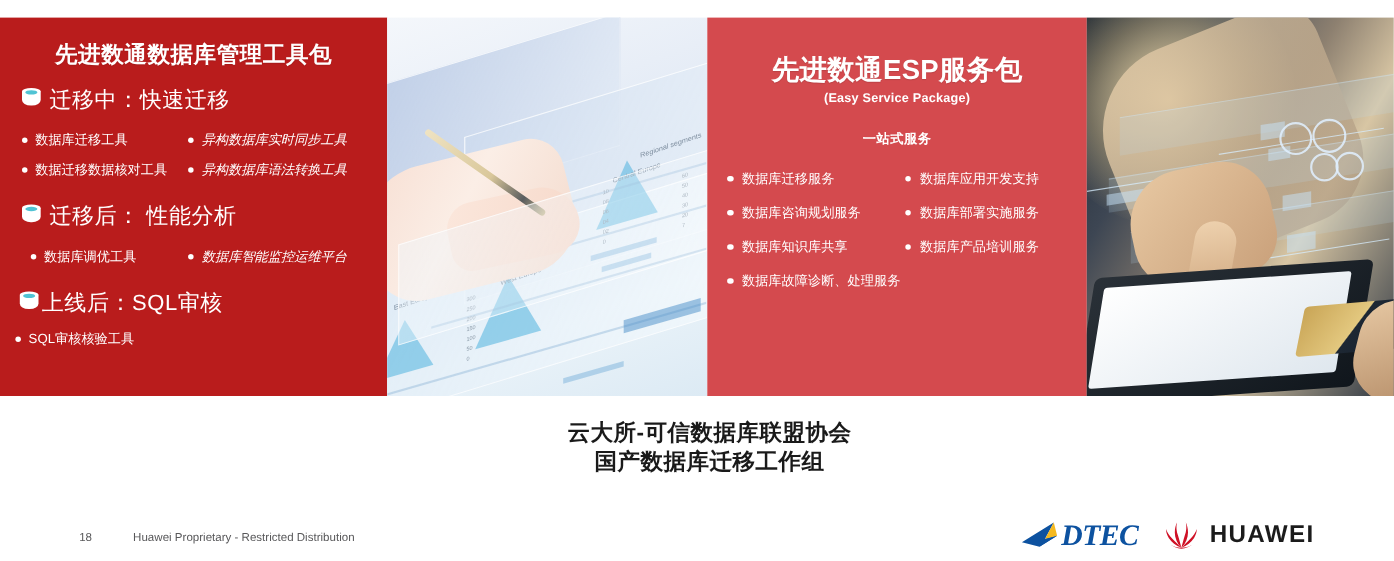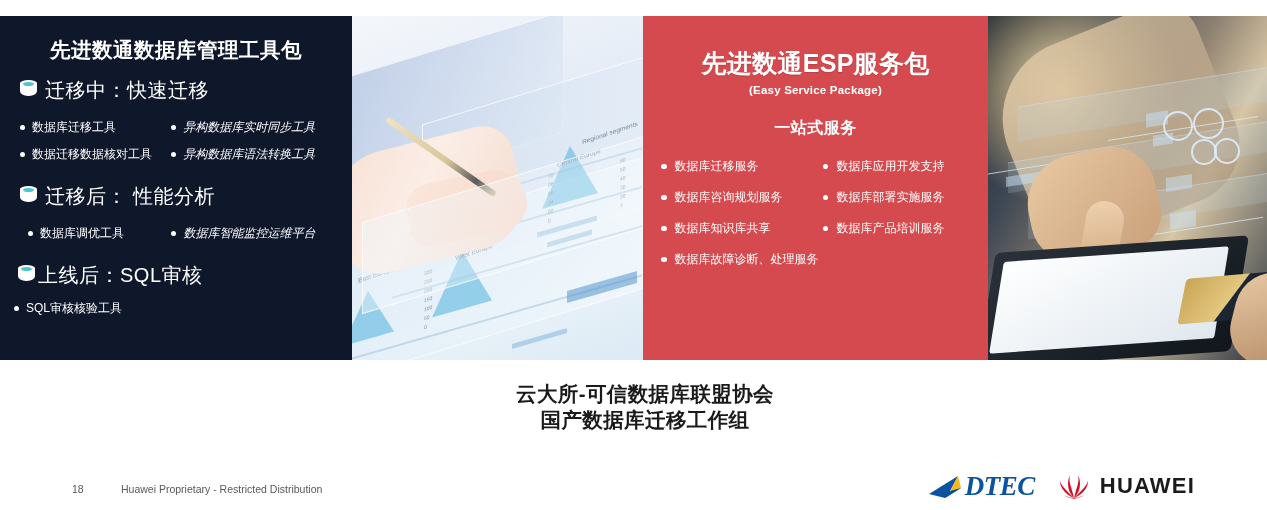--- a/index.html
+++ b/index.html
@@ -11,21 +11,21 @@
     overflow:hidden;
     position:relative;
   }
   .slide{position:absolute;left:0;top:0;width:1267px;height:510px;background:#fff;}
 
   
   .banner{position:absolute;left:0;top:16px;width:1267px;height:344px;display:flex;}
 
   
   .panel-cyan{
-    width:352px;height:344px;background:#0f172a;
+    width:352px;height:344px;background:#b91c1c;
     box-sizing:border-box;padding:14px 10px 0 10px;
     position:relative;color:#ffffff;
   }
   .cy-title{
     font-size:20.5px;font-weight:bold;color:#ffffff;
     text-align:center;letter-spacing:.5px;
     margin:9px 0 0 0;line-height:1.1;
     text-shadow:0 1px 1px rgba(0,0,0,.10);
   }
   .cy-sec{display:flex;align-items:center;gap:8px;margin:15px 0 0 10px;}
@@ -105,41 +105,41 @@
   .rt-chart{position:absolute;background:rgba(200,228,250,.5);}
 
   
   .panel-red{
     width:345px;height:344px;background:#d44a4e;color:#fff;
     box-sizing:border-box;padding:0 10px;position:relative;
   }
   .rd-title{font-size:25px;font-weight:bold;text-align:center;margin:31px 0 0 0;letter-spacing:.3px;
     text-shadow:0 1px 1px rgba(0,0,0,.12);}
   .rd-sub{font-size:11.5px;font-weight:bold;text-align:center;margin:4px 0 0 0;letter-spacing:.2px;}
-  .rd-onestop{font-size:16px;font-weight:bold;text-align:center;margin:22px 0 0 0;letter-spacing:.5px;}
+  .rd-onestop{font-size:12px;font-weight:bold;text-align:center;margin:22px 0 0 0;letter-spacing:.5px;}
   .rd-rows{margin:12px 0 0 0;}
   .rd-row{display:flex;padding:7px 0;}
   .rd-item{display:flex;align-items:center;gap:8px;font-size:12px;white-space:nowrap;}
   .rd-item .bl{width:5.5px;height:5.5px;border-radius:50%;background:#ffffff;flex:none;display:inline-block;}
   .rd-col-a{width:175px;padding-left:8px;box-sizing:border-box;}
   .rd-col-b{width:160px;box-sizing:border-box;}
 
   
   .bottom-title{position:absolute;left:0;top:381px;width:1267px;text-align:center;
     color:#1a1a1a;font-weight:bold;font-size:20.5px;line-height:26px;letter-spacing:.4px;}
   .bottom-title div{white-space:nowrap;padding-left:23px;}
 
   
   .footer-page{position:absolute;left:72px;top:483px;font-size:10.5px;color:#58585a;}
   .footer-note{position:absolute;left:121px;top:483px;font-size:10.5px;color:#58585a;}
 
   .logos{position:absolute;right:72px;top:469px;height:34px;display:flex;align-items:center;gap:22px;}
 
   
-  .dtec{display:flex;align-items:flex-end;gap:1px;}
+  .dtec{display:flex;align-items:center;gap:1px;}
   .dtec-mark{position:relative;width:36px;height:26px;flex:none;}
   .dtec-text{font-family:"Liberation Serif","DejaVu Serif",serif;font-style:italic;font-weight:bold;
     font-size:27px;color:#0d52a0;letter-spacing:-0.5px;line-height:1;}
 
   
   .huawei{display:flex;align-items:center;gap:9px;}
   .hw-mark{width:34px;height:27px;flex:none;}
   .hw-text{font-size:22px;font-weight:bold;color:#1b1b1b;letter-spacing:1.2px;line-height:1;}
 </style>
 </head>

